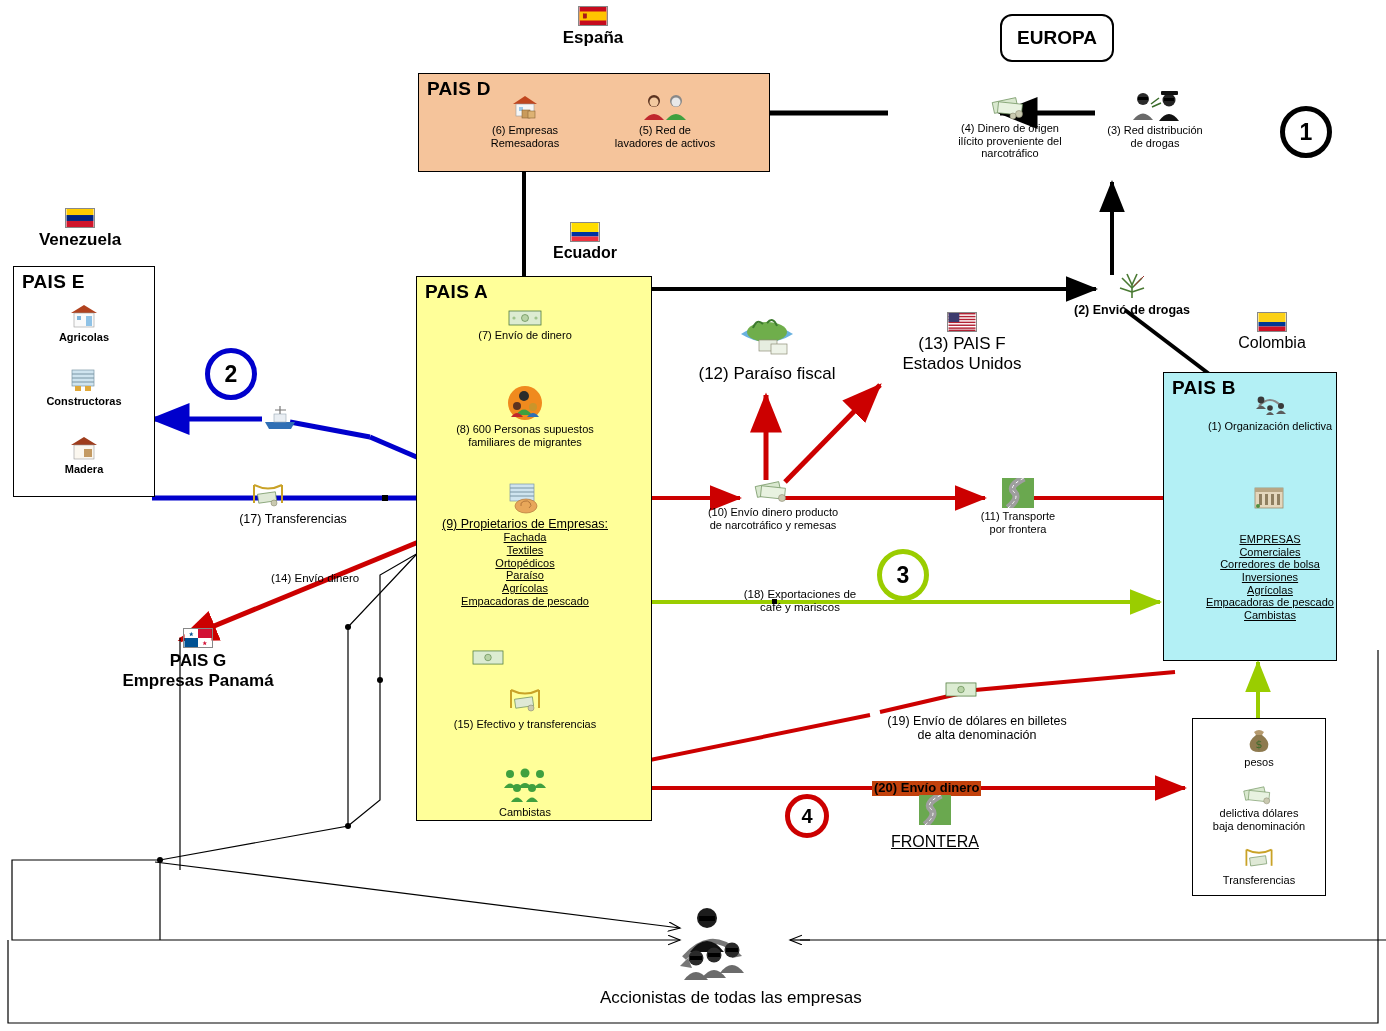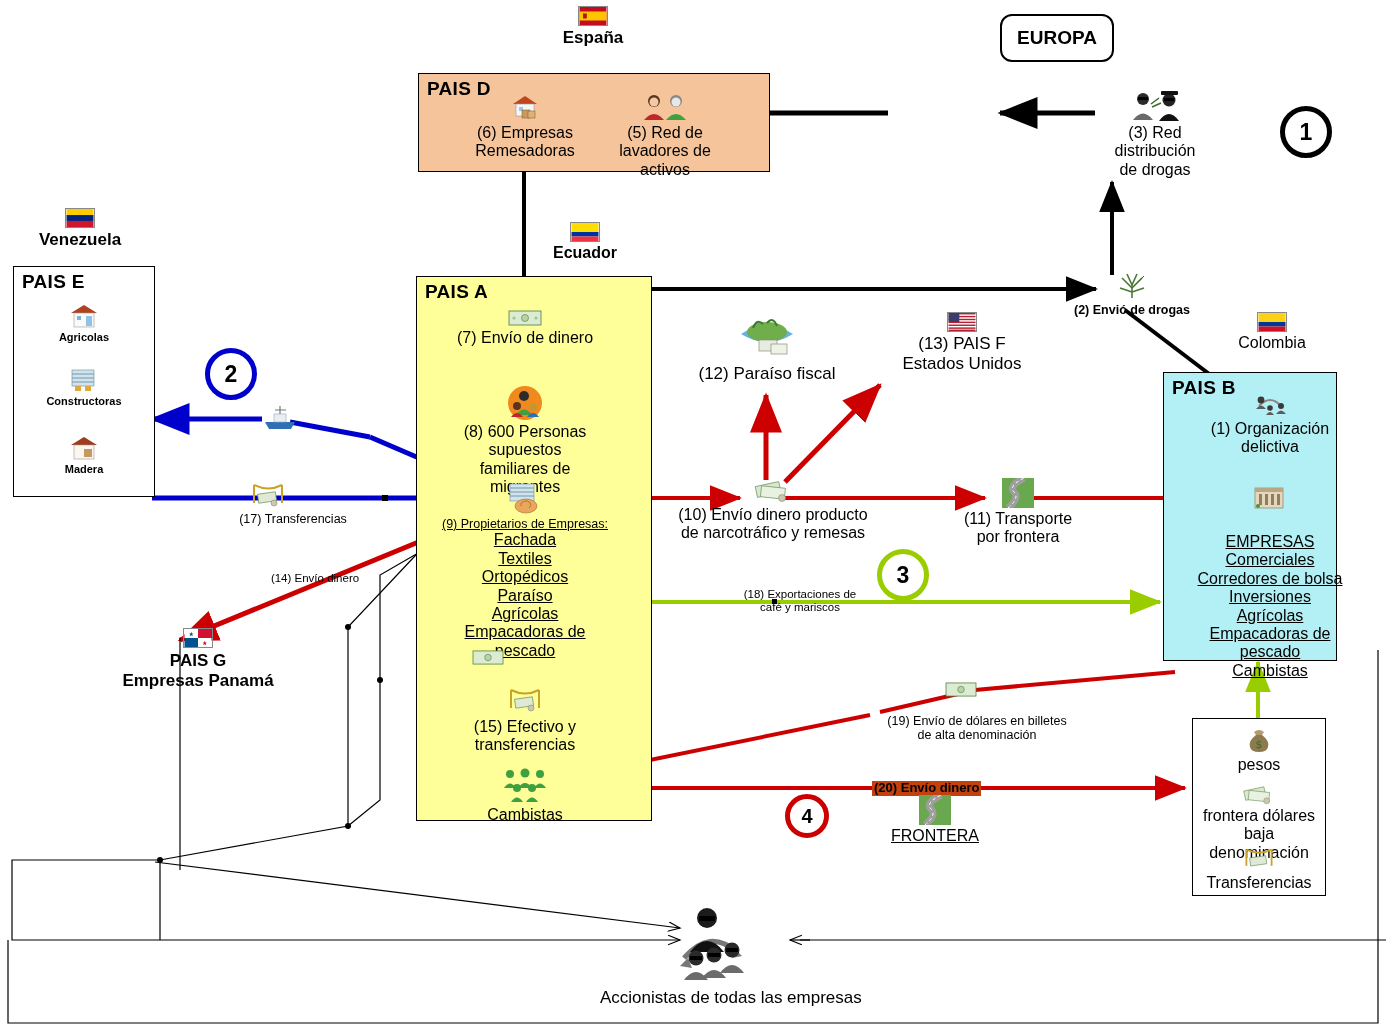--- a/index.html
+++ b/index.html
@@ -2,21 +2,21 @@
 <html><head>
 <meta charset="utf-8">
 <style>
   html,body{margin:0;padding:0;background:#fff;}
   body{font-family:"Liberation Sans", sans-serif;}
   #canvas{position:relative;width:1386px;height:1031px;background:#fff;overflow:hidden;}
   #svg-layer{position:absolute;left:0;top:0;width:1386px;height:1031px;pointer-events:none;}
   .abs{position:absolute;}
   .box{position:absolute;border:1px solid #000;box-sizing:border-box;}
   .box-title{font-weight:bold;font-size:19px;color:#000;position:absolute;left:8px;top:4px;letter-spacing:.3px;}
-  .cap{font-size:16px;color:#000;line-height:1.15;text-align:center;}
+  .cap{font-size:11px;color:#000;line-height:1.15;text-align:center;}
   .cap-lg{font-size:17px;color:#000;line-height:1.15;text-align:center;}
   .bold{font-weight:bold;}
   .ul{text-decoration:underline;}
   .flag{display:block;margin:0 auto;width:30px;height:20px;border:1px solid #888;box-sizing:border-box;}
   .country-name{font-size:17px;font-weight:bold;text-align:center;margin-top:2px;}
   .badge{position:absolute;border-radius:50%;display:flex;align-items:center;justify-content:center;
          font-weight:bold;background:#fff;box-sizing:border-box;}
   .europa{position:absolute;border:2px solid #000;border-radius:12px;
           display:flex;align-items:center;justify-content:center;font-weight:bold;font-size:19px;background:#fff;}
   .icon{display:block;margin:0 auto;}
@@ -162,20 +162,33 @@
       <circle cx="40" cy="9" r="6" fill="#888"></circle>
         <path d="M30,28 q10,-12 20,0 z" fill="#3fa03f"></path>
       <circle cx="40" cy="10" r="4.5" fill="#e8e8e8"></circle>
     </svg>
     <div class="cap" style="margin-top:2px;">
       <div>(5) Red de</div>
       <div>lavadores de activos</div>
     </div>
   </div>
 
+  <div class="abs" style="left:940px;top:92px;width:140px;">
+    <svg class="icon" width="42" height="28" viewBox="0 0 42 28">
+      <rect x="4" y="8" width="24" height="11" fill="#d9e8cf" stroke="#6b8f5a" stroke-width=".7" transform="rotate(-12 16 13)"></rect>
+      <rect x="9" y="11" width="24" height="11" fill="#e8f2e0" stroke="#6b8f5a" stroke-width=".7" transform="rotate(6 21 16)"></rect>
+      <circle cx="30" cy="22" r="3.5" fill="#c9c9b0" stroke="#8b8b72" stroke-width=".6"></circle>
+      <circle cx="24" cy="24" r="3" fill="#c9c9b0" stroke="#8b8b72" stroke-width=".6"></circle>
+    </svg>
+    <div class="cap" style="margin-top:2px;">
+      <div>(4) Dinero de origen</div>
+      <div>ilícito proveniente del</div>
+      <div>narcotráfico</div>
+    </div>
+  </div>
   <div class="abs" style="left:1090px;top:88px;width:130px;">
     <svg class="icon" width="60" height="34" viewBox="0 0 60 34">
       <circle cx="18" cy="11" r="6" fill="#2b2b2b"></circle>
         <path d="M8,32 q10,-13 20,0 z" fill="#6a6a6a"></path>
       <rect x="13" y="9" width="10" height="3" fill="#000"></rect>
       <path d="M26,16 l8,-6 M27,19 l9,-4" stroke="#3a6b2a" stroke-width="1.5"></path>
       <circle cx="44" cy="12" r="6.5" fill="#222"></circle>
         <path d="M34,33 q10,-14 20,0 z" fill="#111"></path>
       <rect x="36" y="3" width="17" height="4" rx="1" fill="#111"></rect>
       <rect x="39" y="10" width="10" height="3" fill="#000"></rect>
@@ -493,40 +506,40 @@
 
   <div class="abs" style="left:872px;top:778px;width:130px;">
     <div class="cap bold" style="font-size:13px;background:#c2410c;display:inline-block;padding:0 2px;">(20) Envío dinero</div>
   </div>
   <div class="abs" style="left:870px;top:795px;width:130px;">
     <svg class="icon" width="32" height="30" viewBox="0 0 32 30">
       <rect width="32" height="30" fill="#6aa84f"></rect>
       <path d="M6,30 q12,-10 6,-16 q-6,-6 10,-14" stroke="#9e9e9e" stroke-width="7" fill="none"></path>
       <path d="M6,30 q12,-10 6,-16 q-6,-6 10,-14" stroke="#fff" stroke-width="1" stroke-dasharray="3,3" fill="none"></path>
     </svg>
-    <div class="cap ul" style="font-size:16px;margin-top:2px;">FRONTERA</div>
+    <div class="cap ul" style="font-size:16px;margin-top:8px;">FRONTERA</div>
   </div>
 
   <div class="box" style="left:1192px;top:718px;width:134px;height:178px;background:#fff;"></div>
   <div class="abs" style="left:1200px;top:726px;width:118px;">
     <svg class="icon" width="30" height="28" viewBox="0 0 30 28">
       <path d="M10,6 q5,-4 10,0 l-2,3 h-6 z" fill="#b59a6e"></path>
       <path d="M12,9 q-8,6 -6,12 q1,5 9,5 q8,0 9,-5 q2,-6 -6,-12 z" fill="#8e7a4f"></path>
       <text x="15" y="22" font-size="11" fill="#3a6b2a" text-anchor="middle" font-family="DejaVu Sans, sans-serif">$</text>
     </svg>
     <div class="cap" style="margin-top:2px;">pesos</div>
   </div>
   <div class="abs" style="left:1196px;top:782px;width:126px;">
     <svg class="icon" width="38" height="24" viewBox="0 0 42 28">
       <rect x="4" y="8" width="24" height="11" fill="#d9e8cf" stroke="#6b8f5a" stroke-width=".7" transform="rotate(-12 16 13)"></rect>
       <rect x="9" y="11" width="24" height="11" fill="#e8f2e0" stroke="#6b8f5a" stroke-width=".7" transform="rotate(6 21 16)"></rect>
       <circle cx="30" cy="22" r="3.5" fill="#c9c9b0" stroke="#8b8b72" stroke-width=".6"></circle>
     </svg>
     <div class="cap" style="margin-top:1px;">
-      <div>frontera dólares</div>
+      <div>delictiva dólares</div>
       <div>baja denominación</div>
     </div>
   </div>
   <div class="abs" style="left:1200px;top:846px;width:118px;">
     <svg class="icon" width="36" height="27" viewBox="0 0 40 30">
       <path d="M6,4 q14,7 28,0" fill="none" stroke="#c9a227" stroke-width="2"></path>
       <line x1="6" y1="4" x2="6" y2="22" stroke="#c9a227" stroke-width="2"></line>
       <line x1="34" y1="4" x2="34" y2="22" stroke="#c9a227" stroke-width="2"></line>
       <rect x="10" y="12" width="18" height="9" fill="#dfe9d6" stroke="#6b8f5a" stroke-width=".7" transform="rotate(-8 19 16)"></rect>
     </svg>

